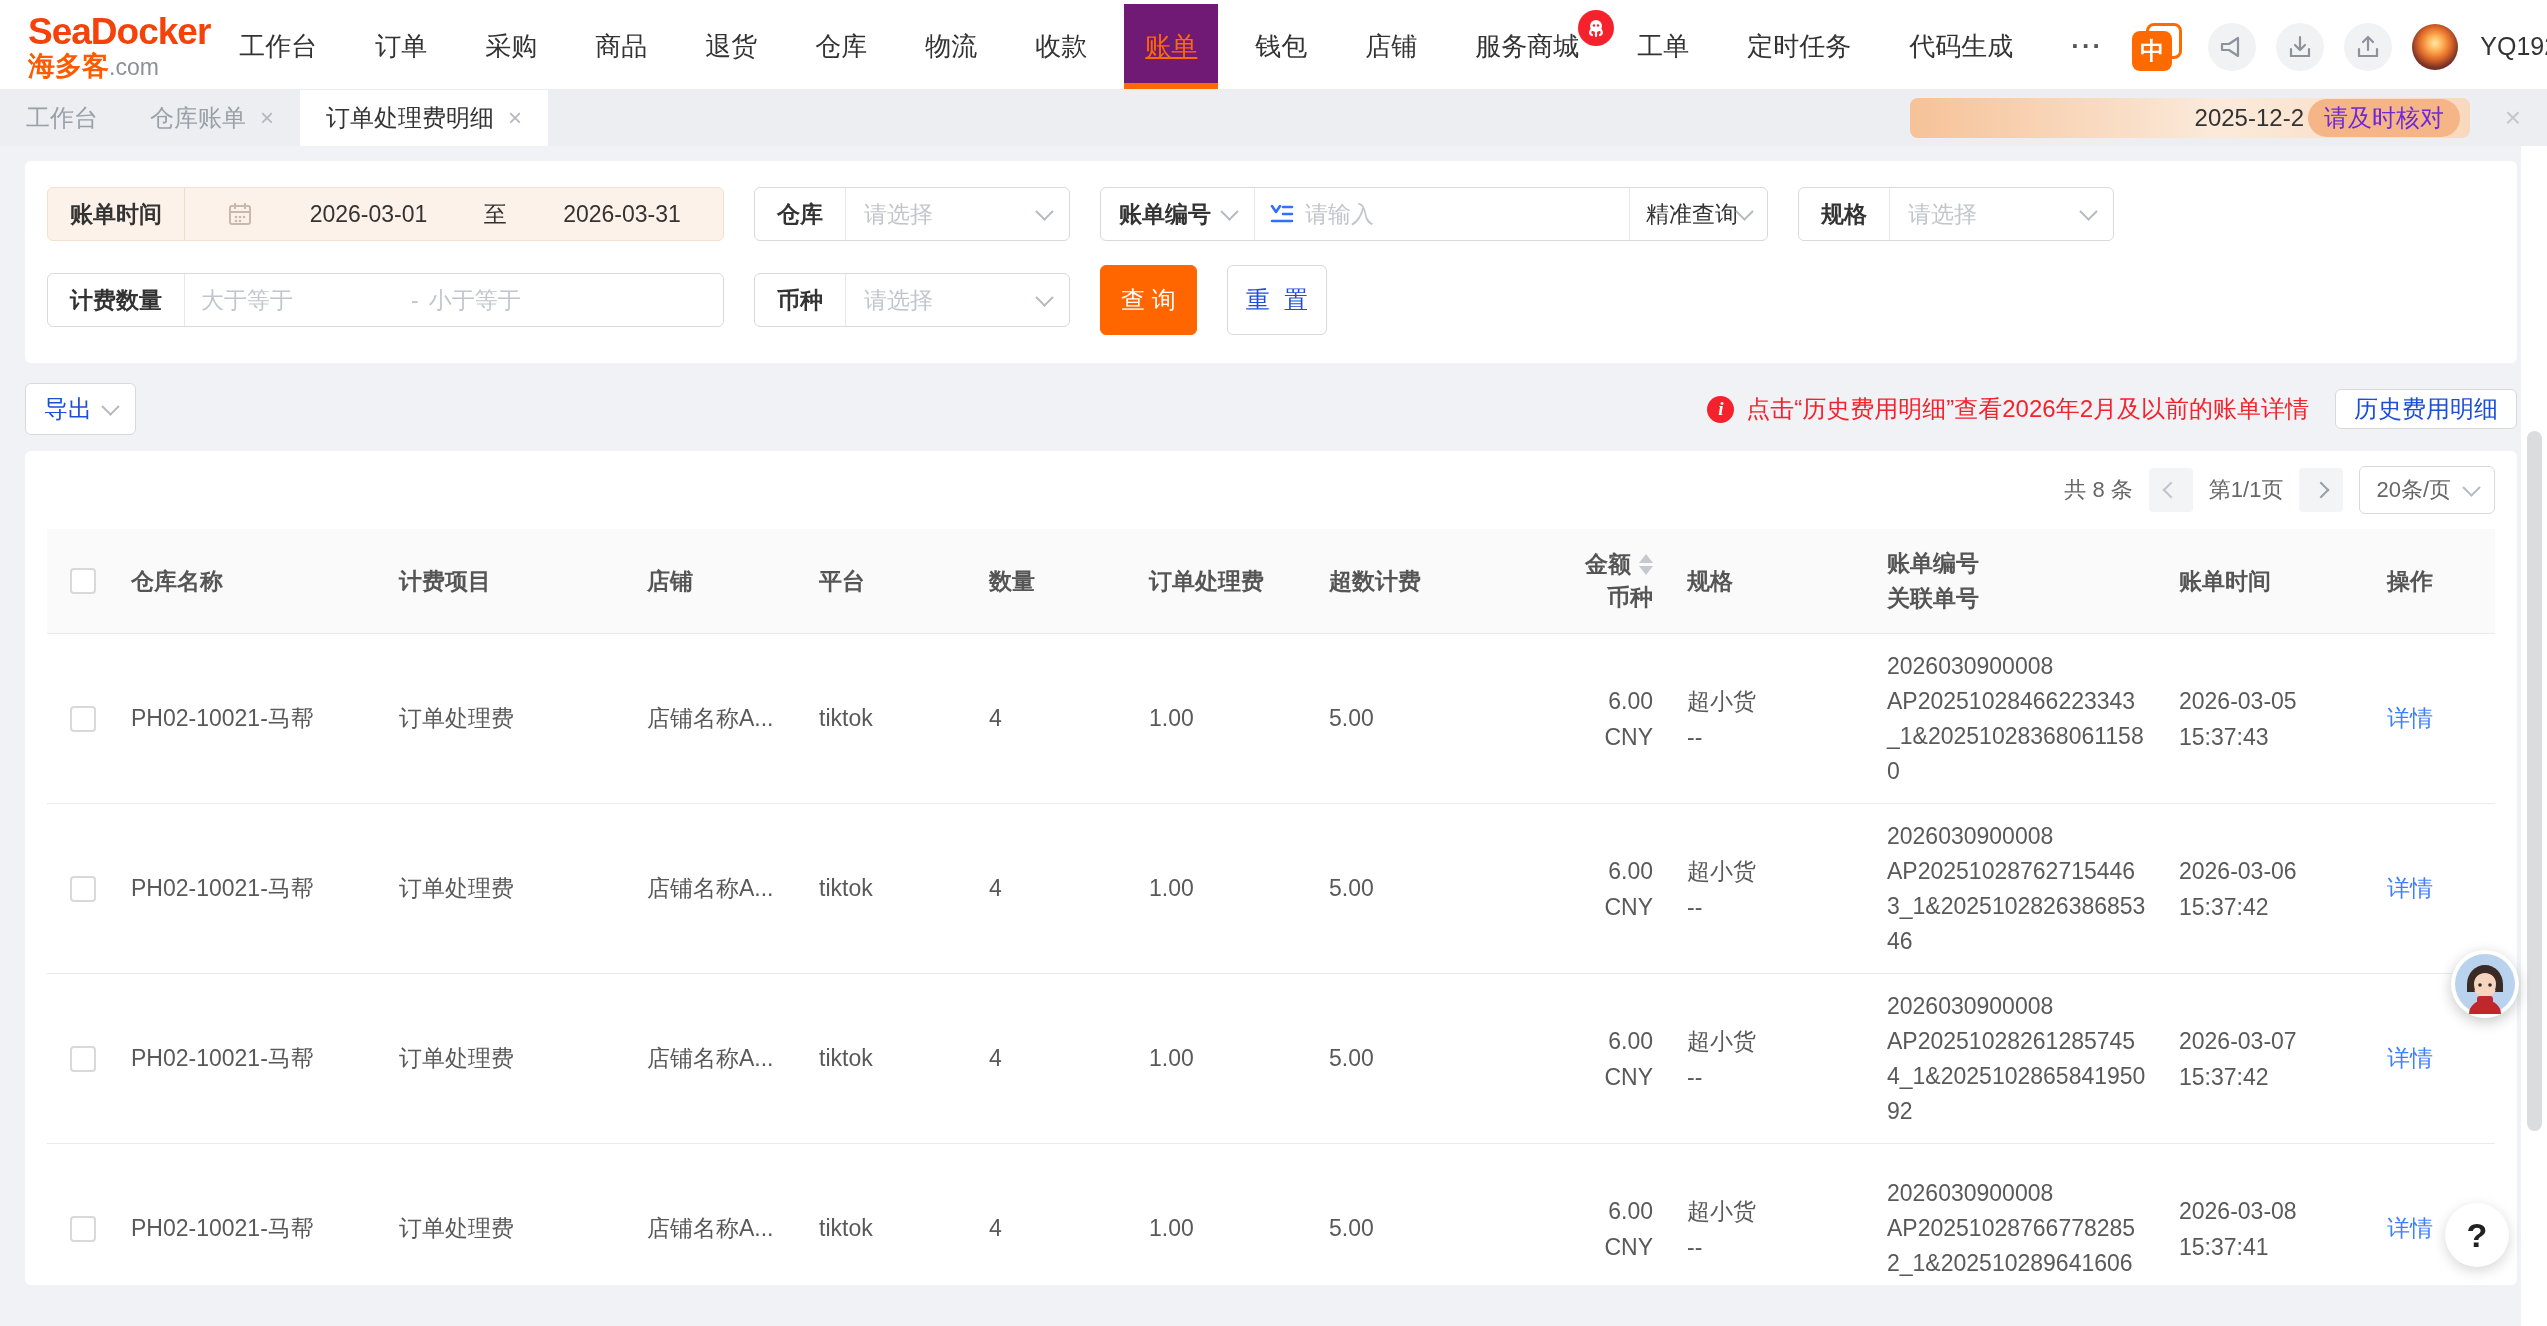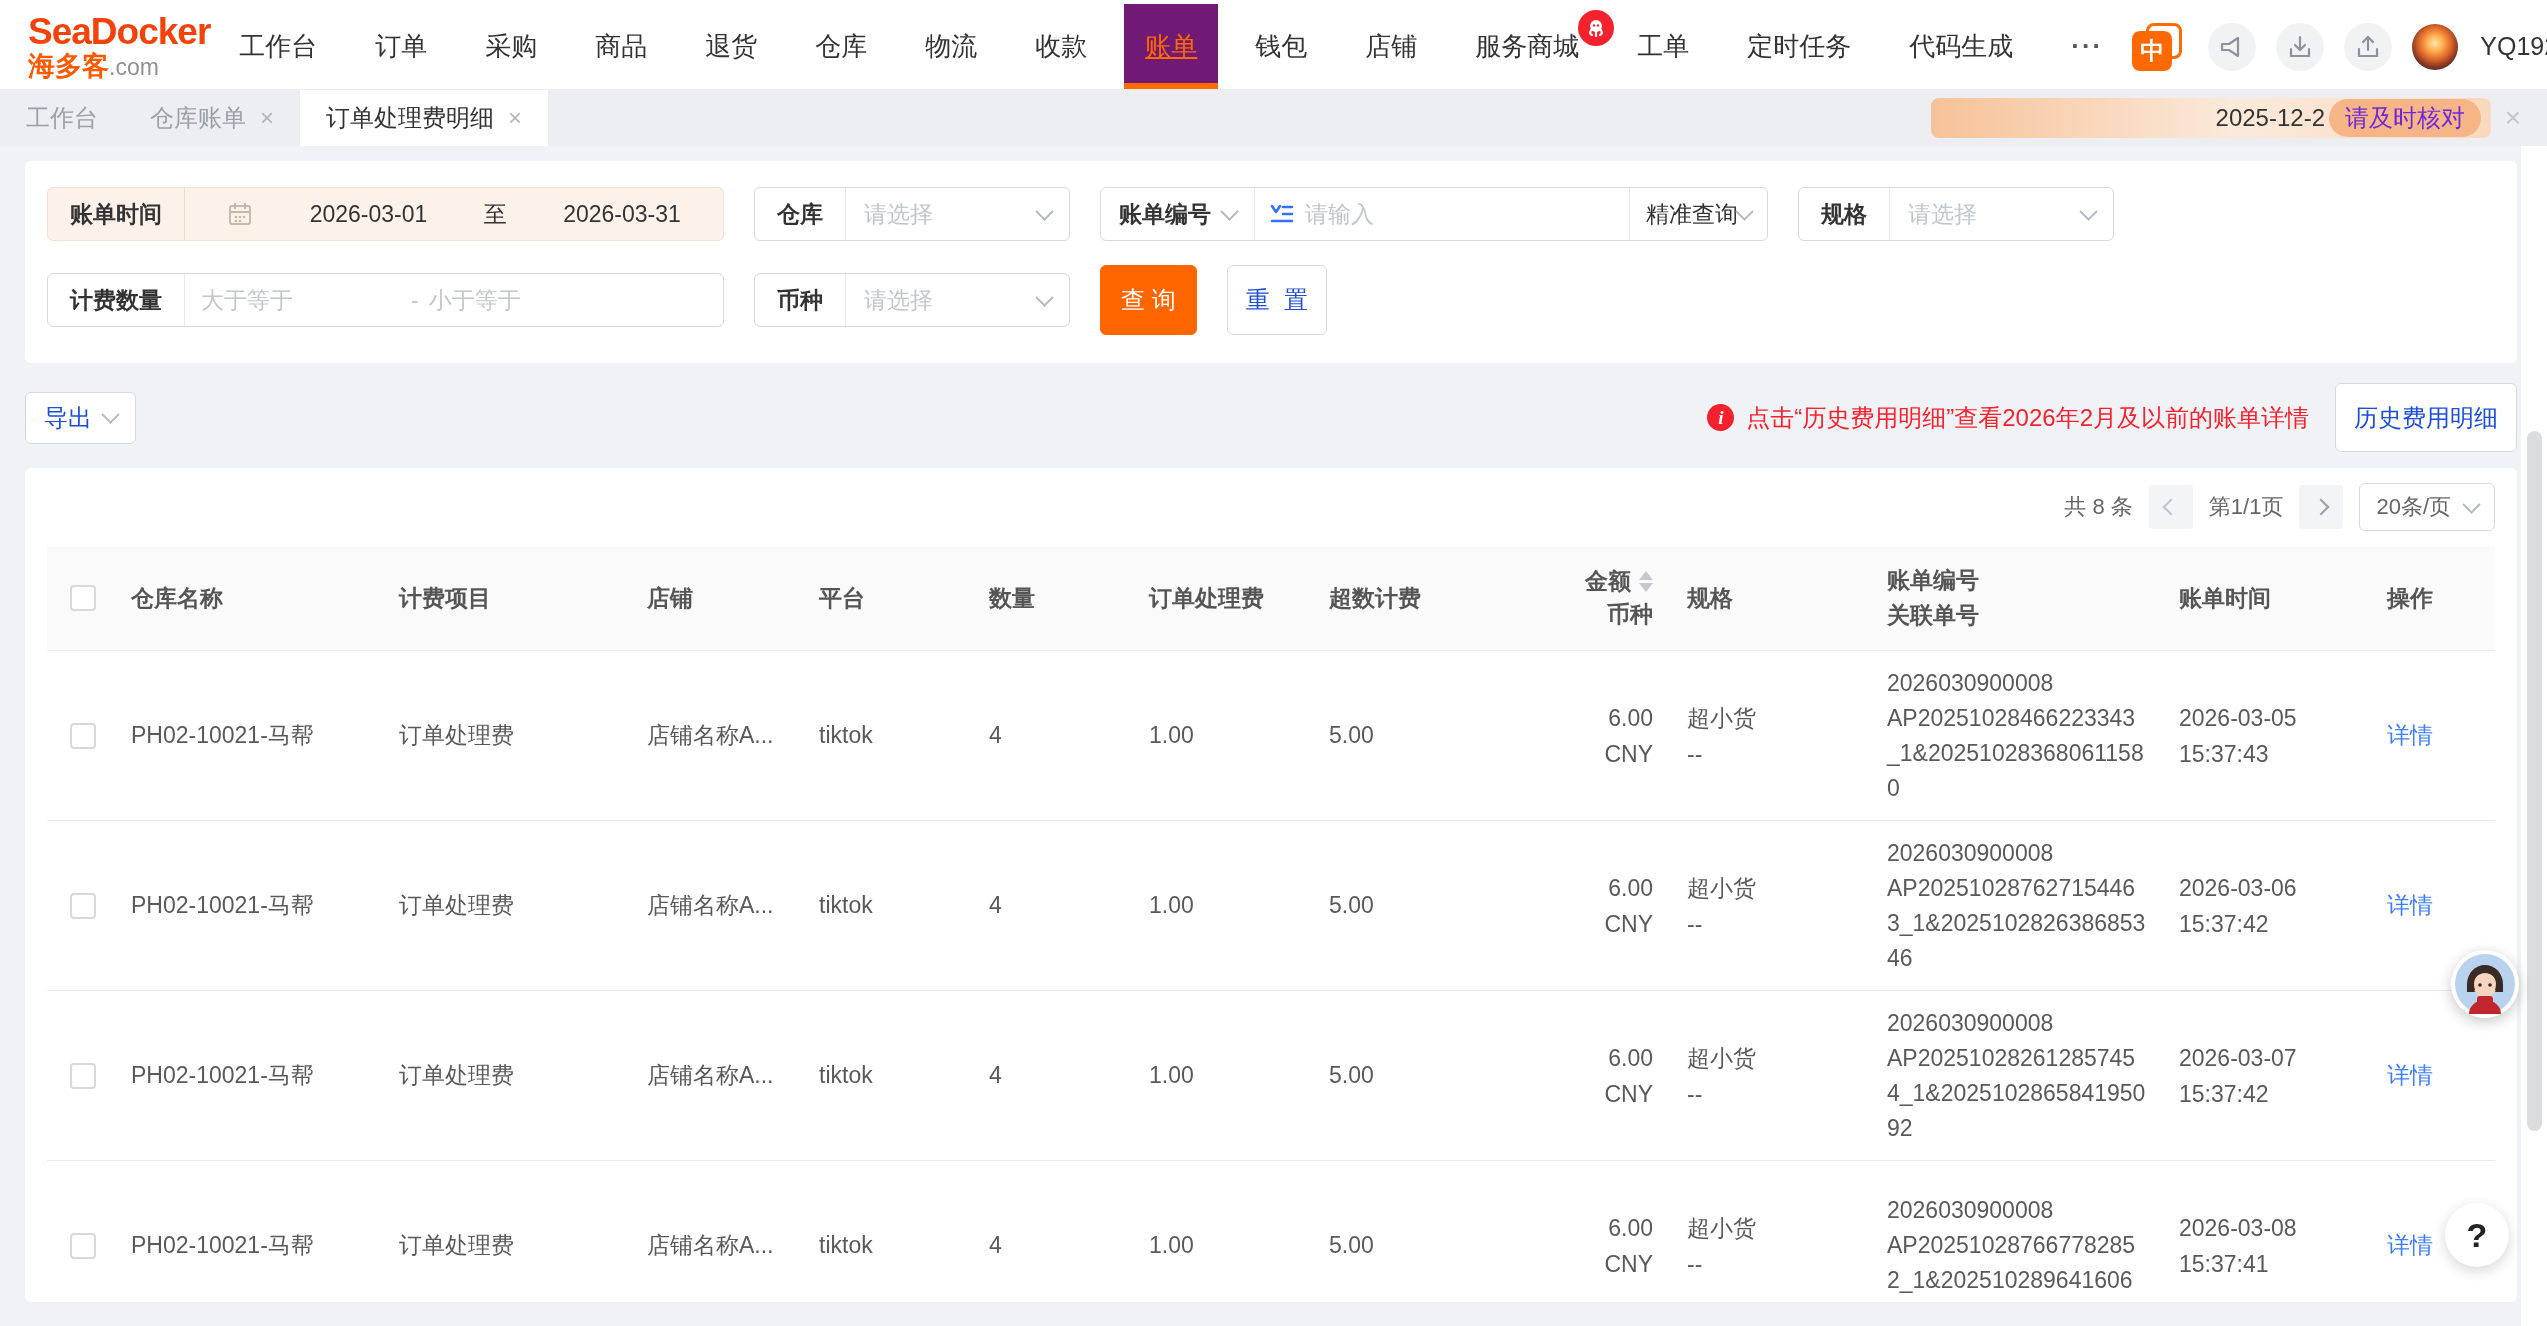--- a/index.html
+++ b/index.html
@@ -26,21 +26,21 @@
   .lang-front { position:absolute; left:0; bottom:0; width:40px; height:40px; background:#ff6a00; border-radius:8px; color:#fff; font-size:24px; font-weight:bold; display:flex; align-items:center; justify-content:center;}
   .icon-circle { width:48px; height:48px; border-radius:50%; background:#f1f2f4; display:flex; align-items:center; justify-content:center; cursor:pointer;}
   .avatar { width:46px; height:46px; border-radius:50%; cursor:pointer;
     background: radial-gradient(circle at 50% 42%, #ffe9a8 0%, #ffb054 22%, #e06a2a 45%, #7e3324 68%, #2c1c33 100%);}
   .username { font-size:25px; color:#333; margin-left:2px; cursor:pointer;}
   
   .tabbar { height:56px; background:#eceef1; display:flex; align-items:stretch; position:relative;}
   .tab { display:flex; align-items:center; gap:14px; padding:0 26px; font-size:24px; color:#9aa0a8; cursor:pointer; white-space:nowrap;}
   .tab.active { background:#fff; color:#333;}
   .tab .tab-close { font-size:24px; color:#b4b8bf;}
-  .banner { position:absolute; right:56px; top:8px; width:560px; height:40px; border-radius:8px;
+  .banner { position:absolute; right:77px; top:8px; width:560px; height:40px; border-radius:8px;
     background:linear-gradient(90deg,#f6c298 0%, #fbeadb 55%, #f9d9bd 100%);
     display:flex; align-items:center; justify-content:flex-end; padding:0 10px; overflow:hidden;}
   .banner-text { color:#333; font-size:24px; white-space:nowrap;}
   .banner-badge { background:#f6b586; color:#6d28d9; font-size:24px; border-radius:999px; padding:3px 16px; margin-left:4px; white-space:nowrap;font-family:Liberation Serif, serif;}
   .banner-close { position:absolute; right:26px; top:14px; font-size:28px; color:#c3c7cd; cursor:pointer; line-height:1;}
   
   .filter-card { margin:15px 30px 0 25px; background:#fff; border-radius:6px; padding:26px 22px 28px 22px;}
   .filter-row { display:flex; align-items:center; gap:30px;}
   .filter-row + .filter-row { margin-top:24px;}
   .fgroup { display:flex; align-items:center; height:54px; border:1px solid #d9d9d9; border-radius:6px; background:#fff;}
@@ -70,21 +70,21 @@
   .qty-sep { color:#c2c6cc;}
   .btn { height:70px; display:inline-flex; align-items:center; justify-content:center; border-radius:6px; cursor:pointer; font-size:24px; white-space:nowrap;}
   .btn-primary { background:#ff6600; color:#fff; padding:0 20px; border:1px solid #ff6600;}
   .btn-plain { background:#fff; color:#1d4ed8; border:1px solid #d9d9d9; padding:0 18px;font-family:Liberation Mono, monospace;}
   
   .toolbar { margin:20px 30px 0 25px; display:flex; align-items:center;}
   .export-btn { gap:12px; height:52px;}
   .toolbar-right { margin-left:auto; display:flex; align-items:center; gap:26px;}
   .notice { display:flex; align-items:center; gap:12px; color:#f5222d; font-size:24px;}
   .info-icon { width:27px; height:27px; border-radius:50%; background:#f5222d; color:#fff; font-size:19px; font-weight:bold; font-style:italic; display:flex; align-items:center; justify-content:center; font-family:"Liberation Serif",serif;}
-  .history-btn { height:69px;}
+  .history-btn { height:40px;}
   
   .table-card { margin:16px 30px 0 25px; background:#fff; border-radius:6px; padding:0 22px; height:834px; overflow:hidden;}
   .pg-row { height:78px; display:flex; align-items:center; justify-content:flex-end; gap:16px; color:#666; font-size:22px;}
   .pg-btn { width:44px; height:44px; border-radius:4px; background:#f3f4f6; display:flex; align-items:center; justify-content:center; cursor:pointer;}
   .pg-chev { width:12px; height:12px; border-right:2px solid #9aa0a8; border-bottom:2px solid #9aa0a8;}
   .pg-chev.left { transform:rotate(135deg); border-color:#c0c4cc;}
   .pg-chev.right{ transform:rotate(-45deg);}
   .pg-size { height:48px; border:1px solid #d9d9d9; border-radius:6px; background:#fff; display:flex; align-items:center; gap:14px; padding:0 16px; cursor:pointer;}
   
   .trow { display:flex; align-items:center;}

